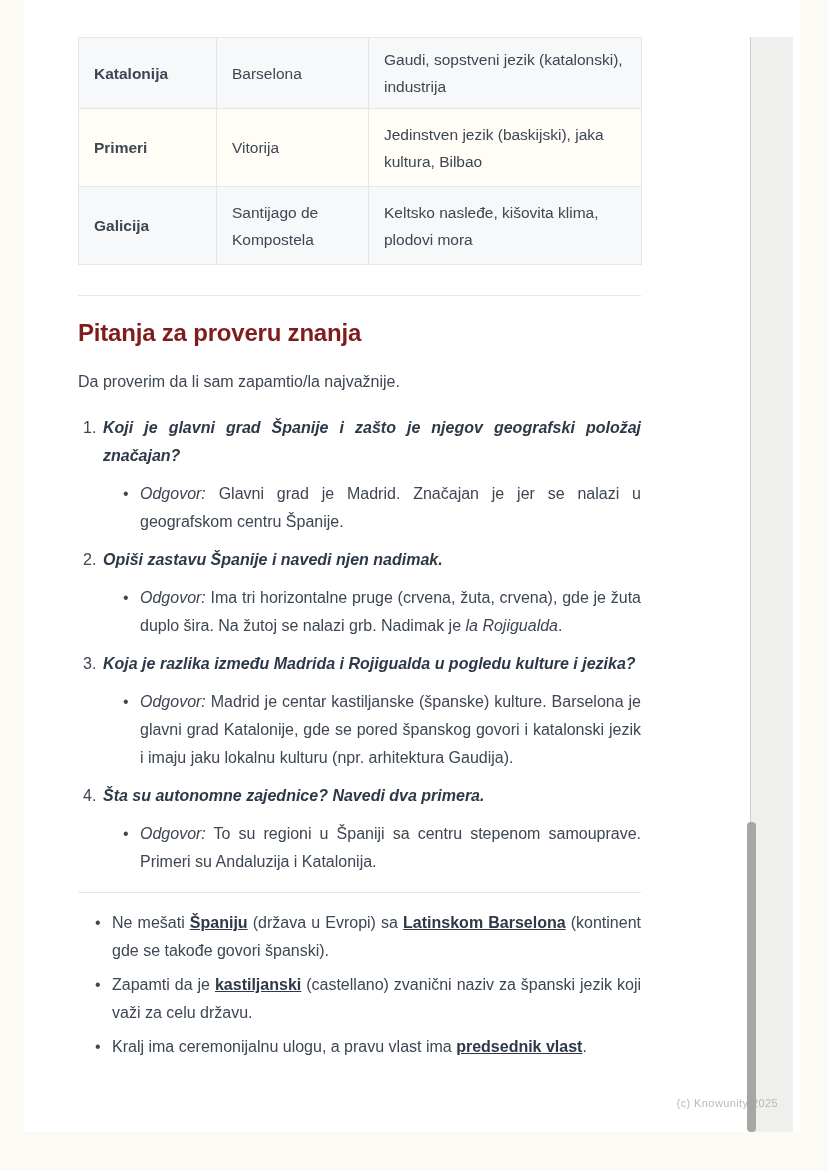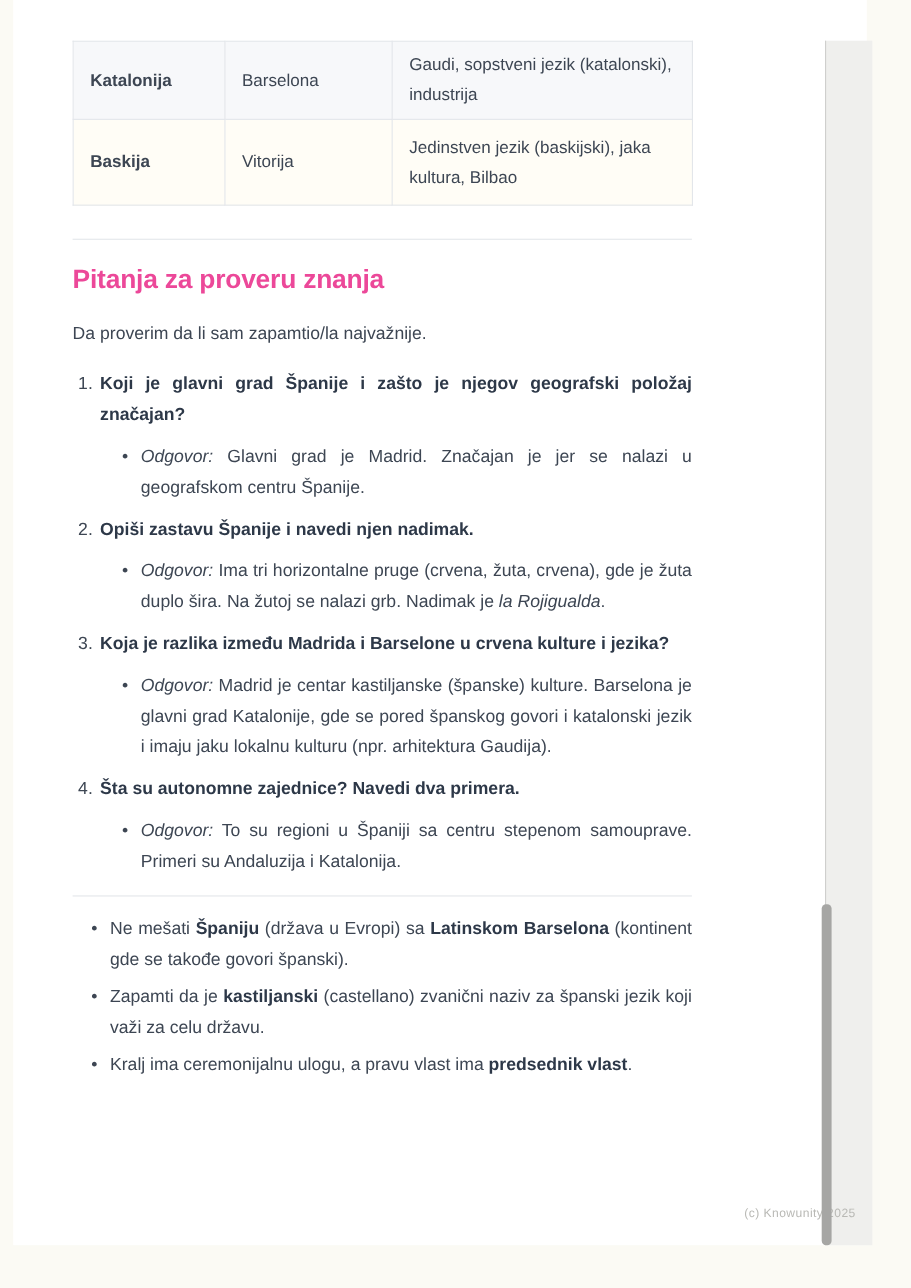--- a/index.html
+++ b/index.html
@@ -3,21 +3,21 @@
 <meta charset="utf-8">
 <style>
   html,body{margin:0;padding:0;}
   body{
     width:828px;height:1171px;position:relative;overflow:hidden;
     background:#fbfaf4;
     font-family:"Liberation Sans","DejaVu Sans",sans-serif;
     color:#3d4653;
   }
   .page{
-    position:absolute;left:12px;top:0;width:776px;height:1132px;
+    position:absolute;left:24px;top:0;width:776px;height:1132px;
     background:#ffffff;z-index:1;
   }
   .content{
     position:absolute;left:54px;top:37px;width:563px;
     font-size:16px;line-height:28px;
   }
   
   table.regions{border-collapse:collapse;width:563px;table-layout:fixed;}
   table.regions td{
     border:1px solid #e3e6ea;border-top:none;
@@ -28,36 +28,36 @@
   tr.row-b{background:#fffdf6;}
   tr.r1 td{height:46px;border-top:1px solid #e3e6ea;}
   tr.r2 td{height:61px;}
   tr.r3 td{height:61px;}
   td.region{font-weight:bold;color:#2d3848;}
   
   .divider{height:1px;background:#e3e6ea;margin-top:30px;}
   .divider.second{margin-top:16px;}
   h2.sec{
     margin:20px 0 0 0;font-size:24px;line-height:34px;
-    font-weight:bold;color:#ec4899;letter-spacing:-0.2px;
+    font-weight:bold;color:#7f1d1d;letter-spacing:-0.2px;
   }
   p.intro{margin:18px 0 16px 0;}
   
   .qa-list{margin-top:18px;}
   .qa-item{margin-bottom:10px;}
   .mrow{display:flex;align-items:flex-start;}
   .marker{flex:none;}
   .num-marker{margin-left:5px;width:20px;}
   .qa-q-text{
-    flex:1;font-weight:bold;color:#2d3848;text-align:justify;
+    flex:1;font-weight:bold;color:#2d3848;text-align:justify;font-style:italic;
   }
   .qa-a{margin-top:10px;margin-left:45px;margin-bottom:10px;}
   .bullet-marker{width:17px;}
   .qa-a-text{flex:1;text-align:justify;}
-  span.b{font-weight:bold;color:#2d3848;}
+  span.b{font-weight:bold;color:#2d3848;text-decoration:underline;}
   span.i{font-style:italic;}
   
   .notes-list{margin-top:16px;}
   .note-item{margin-left:17px;margin-bottom:6px;}
   .note-text{flex:1;text-align:justify;}
   
   .scroll-track{
     position:absolute;left:750px;top:37px;width:42px;height:1095px;
     background:#efefed;border-left:1px solid #cfcfcd;z-index:2;
   }
@@ -82,23 +82,28 @@
           <col style="width:152px">
           <col style="width:273px">
         </colgroup>
       <tbody>
         <tr class="row-a r1">
           <td class="region">Katalonija</td>
           <td>Barselona</td>
           <td>Gaudi, sopstveni jezik (katalonski), industrija</td>
         </tr>
         <tr class="row-b r2">
-          <td class="region">Baskija</td>
+          <td class="region">Primeri</td>
           <td>Vitorija</td>
           <td>Jedinstven jezik (baskijski), jaka kultura, Bilbao</td>
+        </tr>
+        <tr class="row-a r3">
+          <td class="region">Galicija</td>
+          <td>Santijago de Kompostela</td>
+          <td>Keltsko nasleđe, kišovita klima, plodovi mora</td>
         </tr>
       </tbody>
     </table>
 
     <div class="divider"></div>
 
     <h2 class="sec">Pitanja za proveru znanja</h2>
     <p class="intro">Da proverim da li sam zapamtio/la najvažnije.</p>
 
     <div class="qa-list">
@@ -121,21 +126,21 @@
         </div>
         <div class="mrow qa-a">
           <span class="marker bullet-marker">•</span>
           <div class="qa-a-text"><span class="i">Odgovor:</span><span class=""> Ima tri horizontalne pruge (crvena, žuta, crvena), gde je žuta duplo šira. Na žutoj se nalazi grb. Nadimak je </span><span class="i">la Rojigualda</span><span class="">.</span></div>
         </div>
       </div>
 
       <div class="qa-item">
         <div class="mrow">
           <span class="marker num-marker">3.</span>
-          <div class="qa-q-text">Koja je razlika između Madrida i Barselone u crvena kulture i jezika?</div>
+          <div class="qa-q-text">Koja je razlika između Madrida i Rojigualda u pogledu kulture i jezika?</div>
         </div>
         <div class="mrow qa-a">
           <span class="marker bullet-marker">•</span>
           <div class="qa-a-text"><span class="i">Odgovor:</span><span class=""> Madrid je centar kastiljanske (španske) kulture. Barselona je glavni grad Katalonije, gde se pored španskog govori i katalonski jezik i imaju jaku lokalnu kulturu (npr. arhitektura Gaudija).</span></div>
         </div>
       </div>
 
       <div class="qa-item">
         <div class="mrow">
           <span class="marker num-marker">4.</span>

